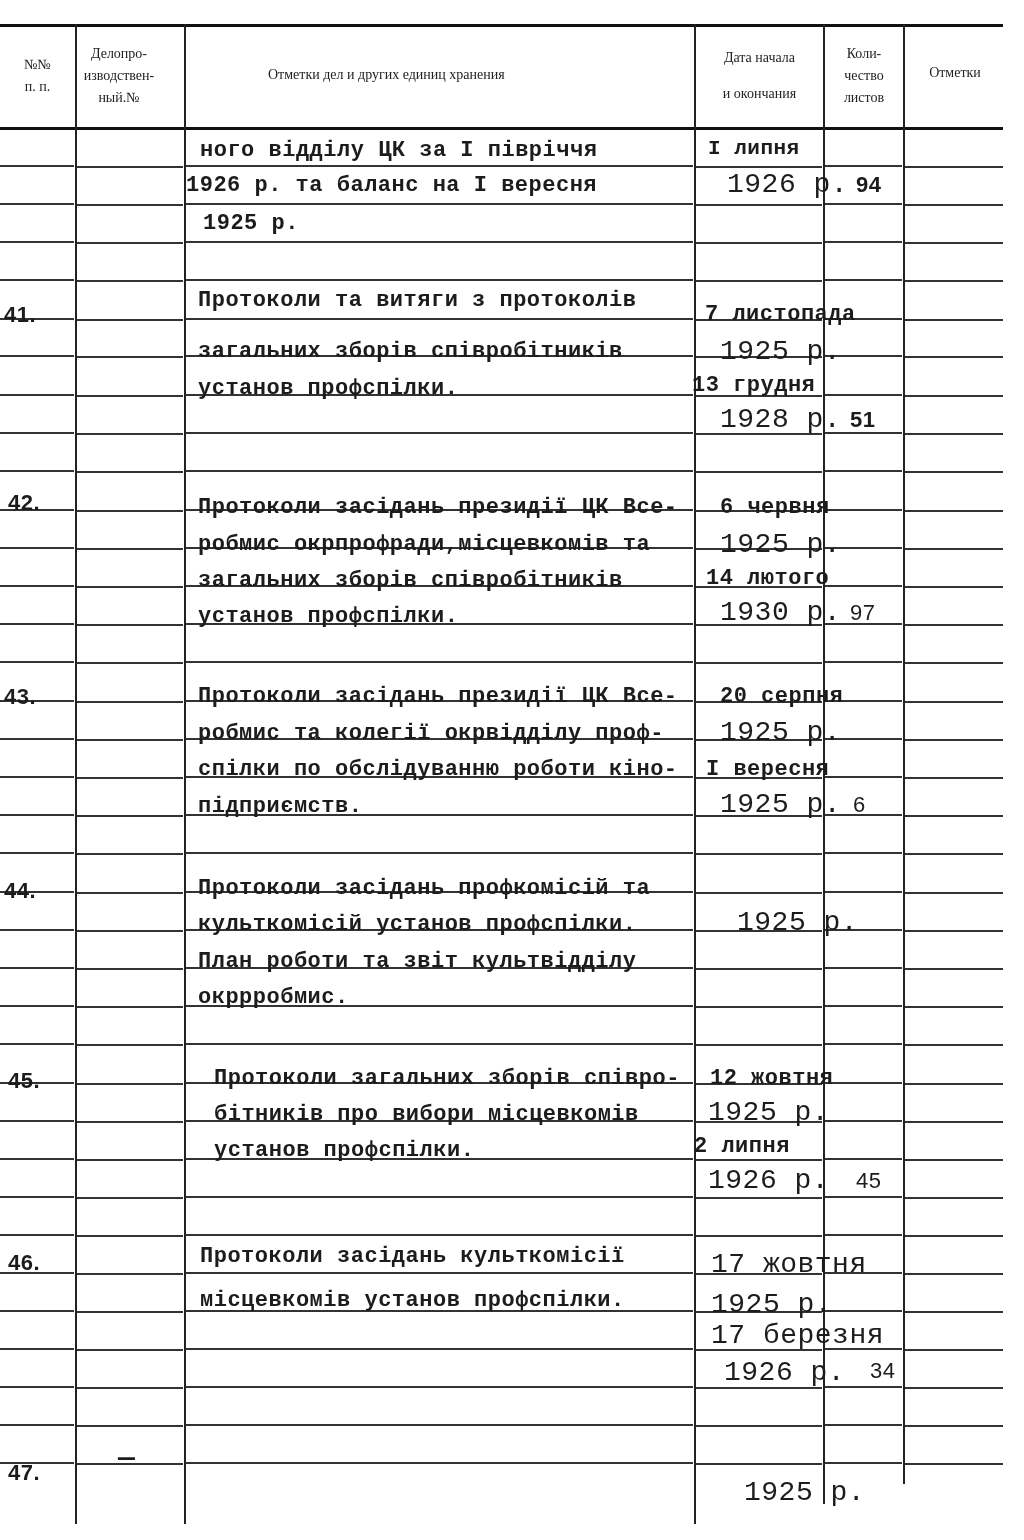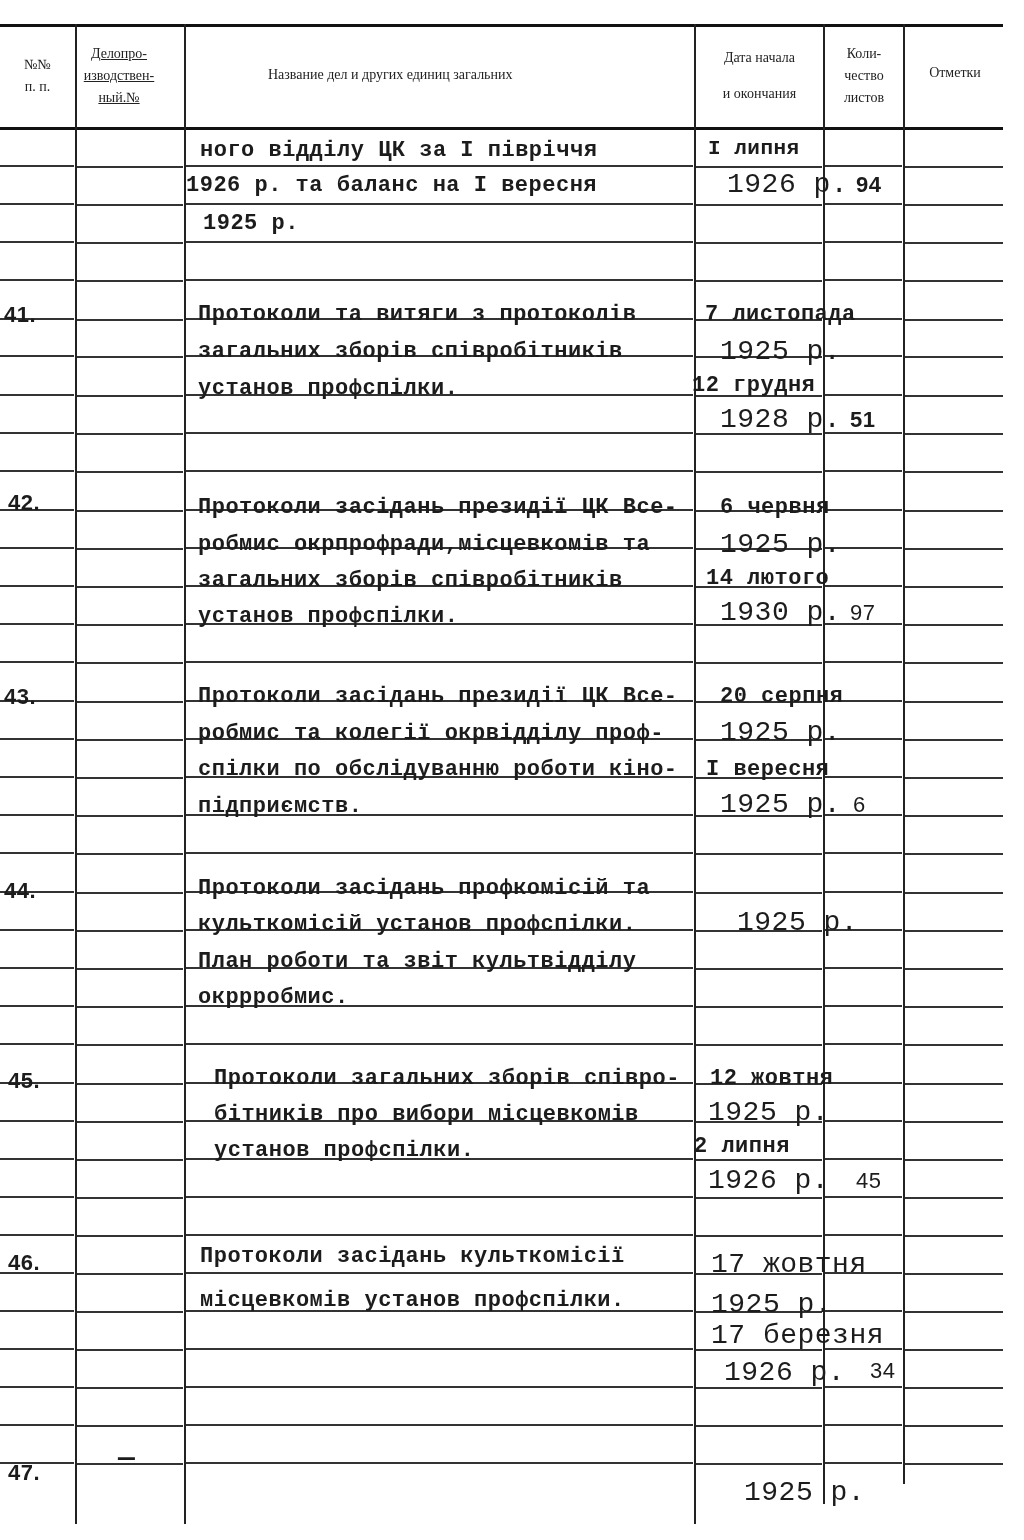--- a/index.html
+++ b/index.html
@@ -28,29 +28,29 @@
   <div class="vline" style="left:694px; top:24px; height:1500px;"></div>
   <div class="vline" style="left:823px; top:24px; height:1480px;"></div>
   <div class="vline" style="left:903px; top:24px; height:1460px;"></div>
 
   <div class="header-cell" style="left:0; width:75px;">
     <div>
         <div>№№</div>
         <div>п. п.</div>
       </div>
   </div>
-  <div class="header-cell" style="left:77px; width:84px;text-decoration:underline;">
+  <div class="header-cell" style="left:77px; width:84px;">
     <div>
         <div>Делопро-</div>
         <div>изводствен-</div>
         <div>ный.№</div>
       </div>
   </div>
   <div class="header-cell" style="left:186px; width:508px; justify-content:flex-start; padding-left:82px; box-sizing:border-box; align-items:flex-start; padding-top:38px;">
-    <span>Название дел и других единиц загальних</span>
+    <span>Отметки дел и других единиц хранения</span>
   </div>
   <div class="header-cell" style="left:696px; width:127px;">
     <div>
         <div style="margin-bottom:14px;">Дата начала</div>
         <div>и окончания</div>
       </div>
   </div>
   <div class="header-cell" style="left:825px; width:78px;">
     <div>
         <div>Коли-</div>
@@ -276,26 +276,26 @@
     </div>
 
   <div class="t" style="left:200px; top:138px;">ного відділу ЦК за І півріччя</div>
   <div class="t" style="left:186px; top:173px;">1926 р. та баланс на І вересня</div>
   <div class="t" style="left:203px; top:211px;">1925 р.</div>
   <div class="t date" style="left:708px; top:136px; font-weight:bold; font-size:21px;">І липня</div>
   <div class="t date" style="left:727px; top:172px;">1926 р.</div>
   <div class="t num" style="left:856px; top:172px;">94</div>
 
   <div class="t num" style="left:4px; top:302px;">41.</div>
-  <div class="t" style="left:198px; top:302px;text-align:center;">Протоколи та витяги з протоколів</div>
+  <div class="t" style="left:198px; top:288px;text-align:center;">Протоколи та витяги з протоколів</div>
   <div class="t" style="left:198px; top:339px;">загальних зборів співробітників</div>
   <div class="t" style="left:198px; top:376px;">установ профспілки.</div>
   <div class="t" style="left:705px; top:302px;">7 листопада</div>
   <div class="t date" style="left:720px; top:339px;">1925 р.</div>
-  <div class="t" style="left:692px; top:373px;">12 грудня</div>
+  <div class="t" style="left:692px; top:373px;">13 грудня</div>
   <div class="t date" style="left:720px; top:407px;">1928 р.</div>
   <div class="t num" style="left:850px; top:407px;">51</div>
 
   <div class="t num" style="left:8px; top:490px;">42.</div>
   <div class="t" style="left:198px; top:495px;">Протоколи засідань президії ЦК Все-</div>
   <div class="t" style="left:198px; top:532px;">робмис окрпрофради,місцевкомів та</div>
   <div class="t" style="left:198px; top:568px;">загальних зборів співробітників</div>
   <div class="t" style="left:198px; top:604px;">установ профспілки.</div>
   <div class="t" style="left:720px; top:495px;">6 червня</div>
   <div class="t date" style="left:720px; top:532px;">1925 р.</div>

